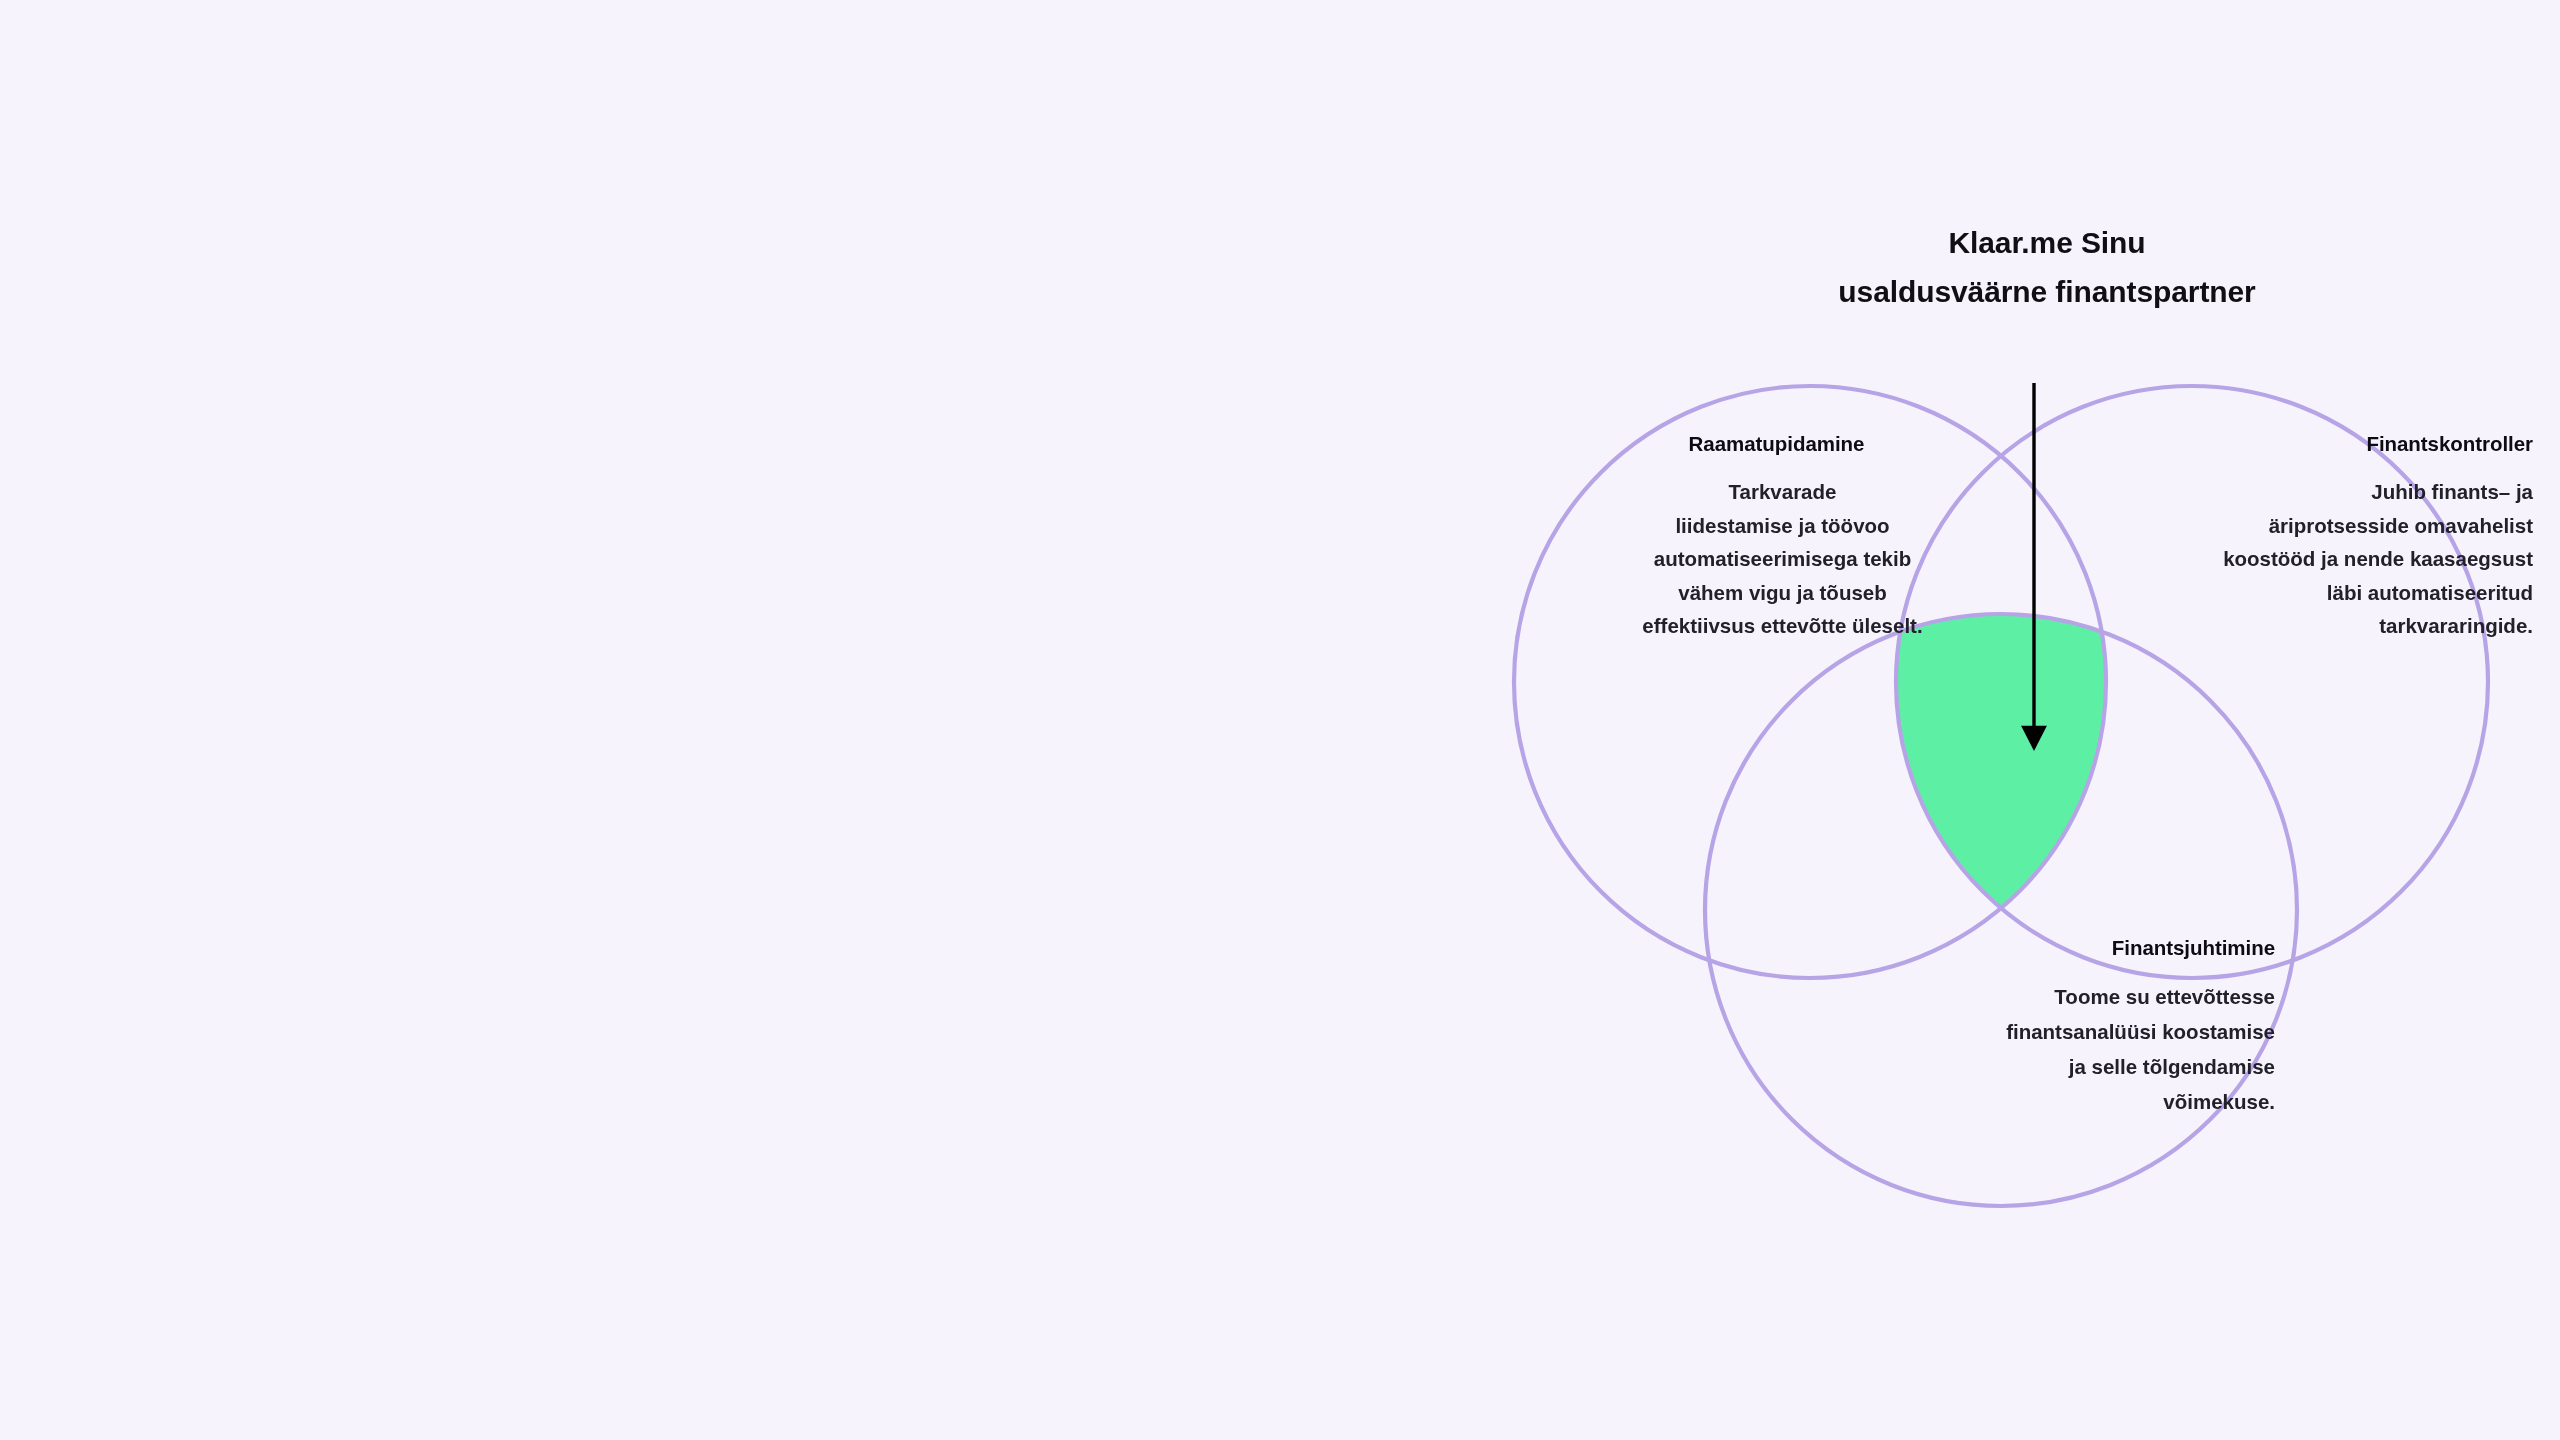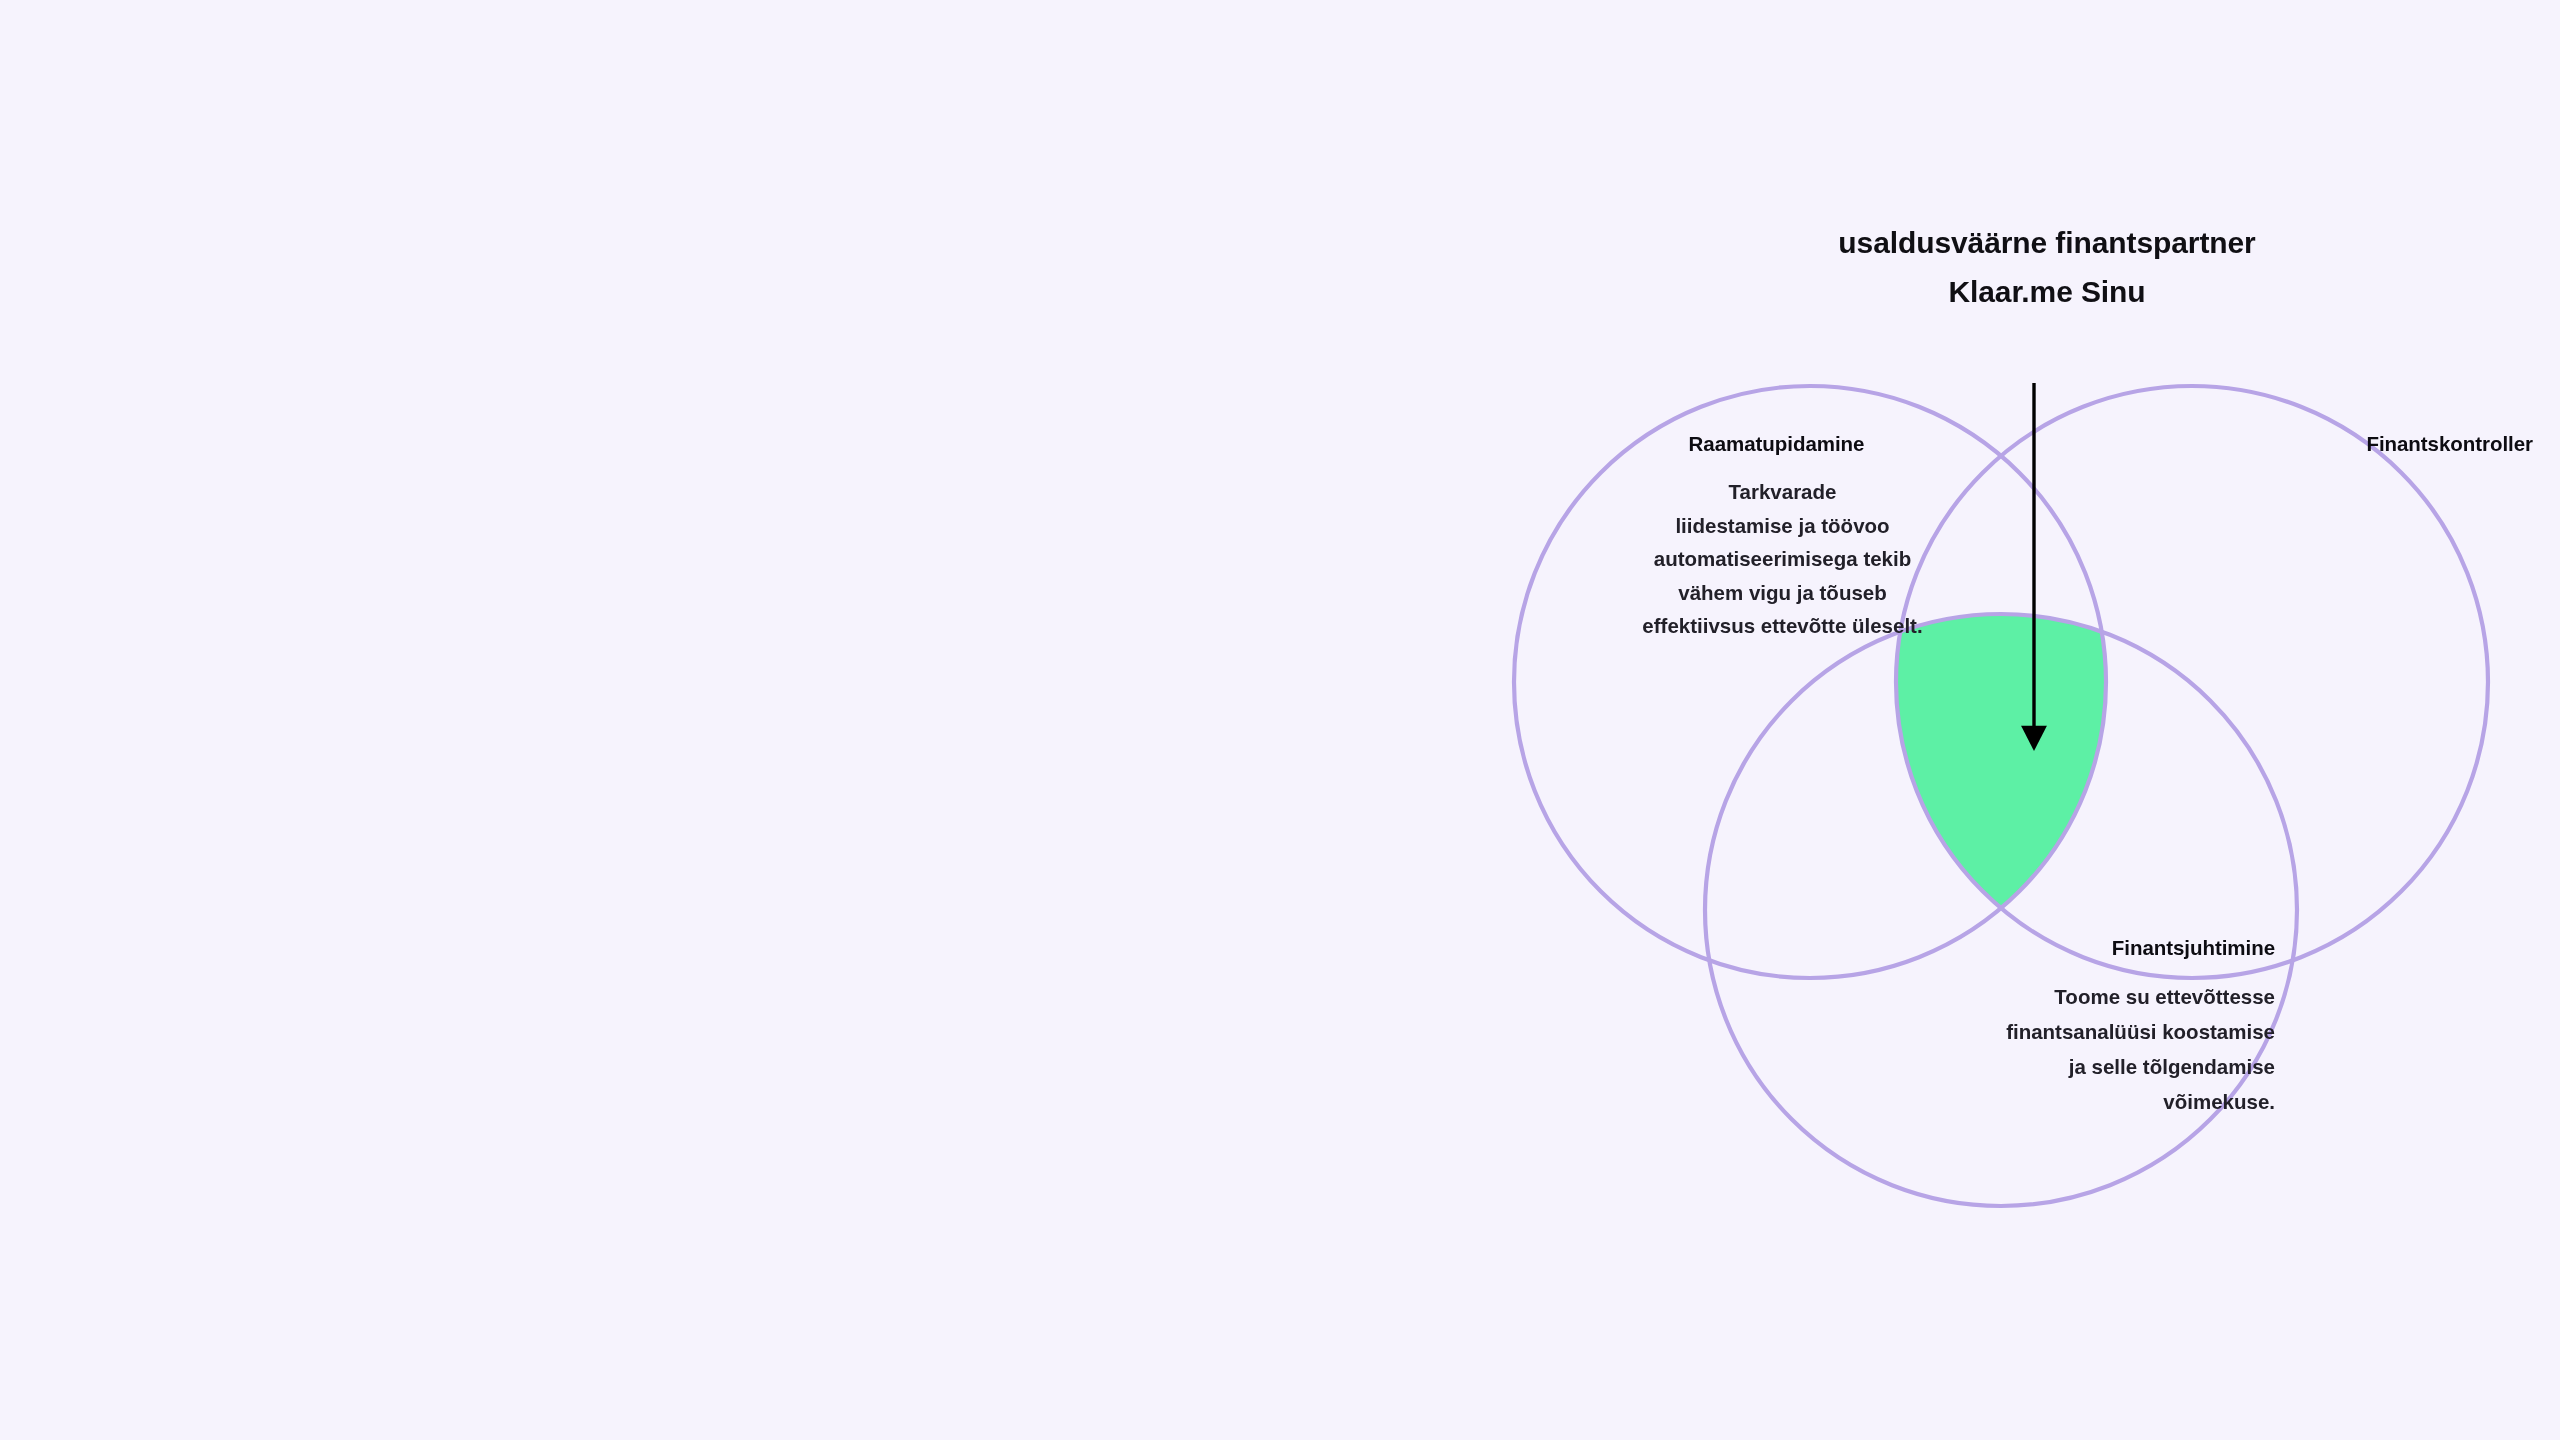--- a/index.html
+++ b/index.html
@@ -103,22 +103,22 @@
     line-height: 35px;
     margin-top: 12px;
   }
 </style>
 </head>
 <body style="background: rgb(246, 243, 253);">
 
 <div id="stage">
 
   <div id="heading">
+    <span class="hl">Klaar.me Sinu</span>
     <span class="hl">usaldusväärne finantspartner</span>
-    <span class="hl">Klaar.me Sinu</span>
   </div>
 
   <svg id="venn-svg" viewBox="0 0 2560 1440">
     <defs>
 
       <clipPath id="clip-c1">
         <circle id="cp1" cx="1810" cy="682" r="296"></circle>
       </clipPath>
       <clipPath id="clip-c2" clip-path="url(#clip-c1)">
         <circle id="cp2" cx="2192" cy="682" r="296"></circle>
@@ -143,20 +143,25 @@
     <p class="vl-title">Raamatupidamine</p>
     <p class="vl-body">Tarkvarade
 liidestamise ja töövoo
 automatiseerimisega tekib
 vähem vigu ja tõuseb
 effektiivsus ettevõtte üleselt.</p>
   </div>
 
   <div class="venn-label" id="label-controller">
     <p class="vl-title">Finantskontroller</p>
+    <p class="vl-body">Juhib finants– ja
+äriprotsesside omavahelist
+koostööd ja nende kaasaegsust
+läbi automatiseeritud
+tarkvararingide.</p>
   </div>
 
   <div class="venn-label" id="label-management">
     <p class="vl-title">Finantsjuhtimine</p>
     <p class="vl-body">Toome su ettevõttesse
 finantsanalüüsi koostamise
 ja selle tõlgendamise
 võimekuse.</p>
   </div>
 

